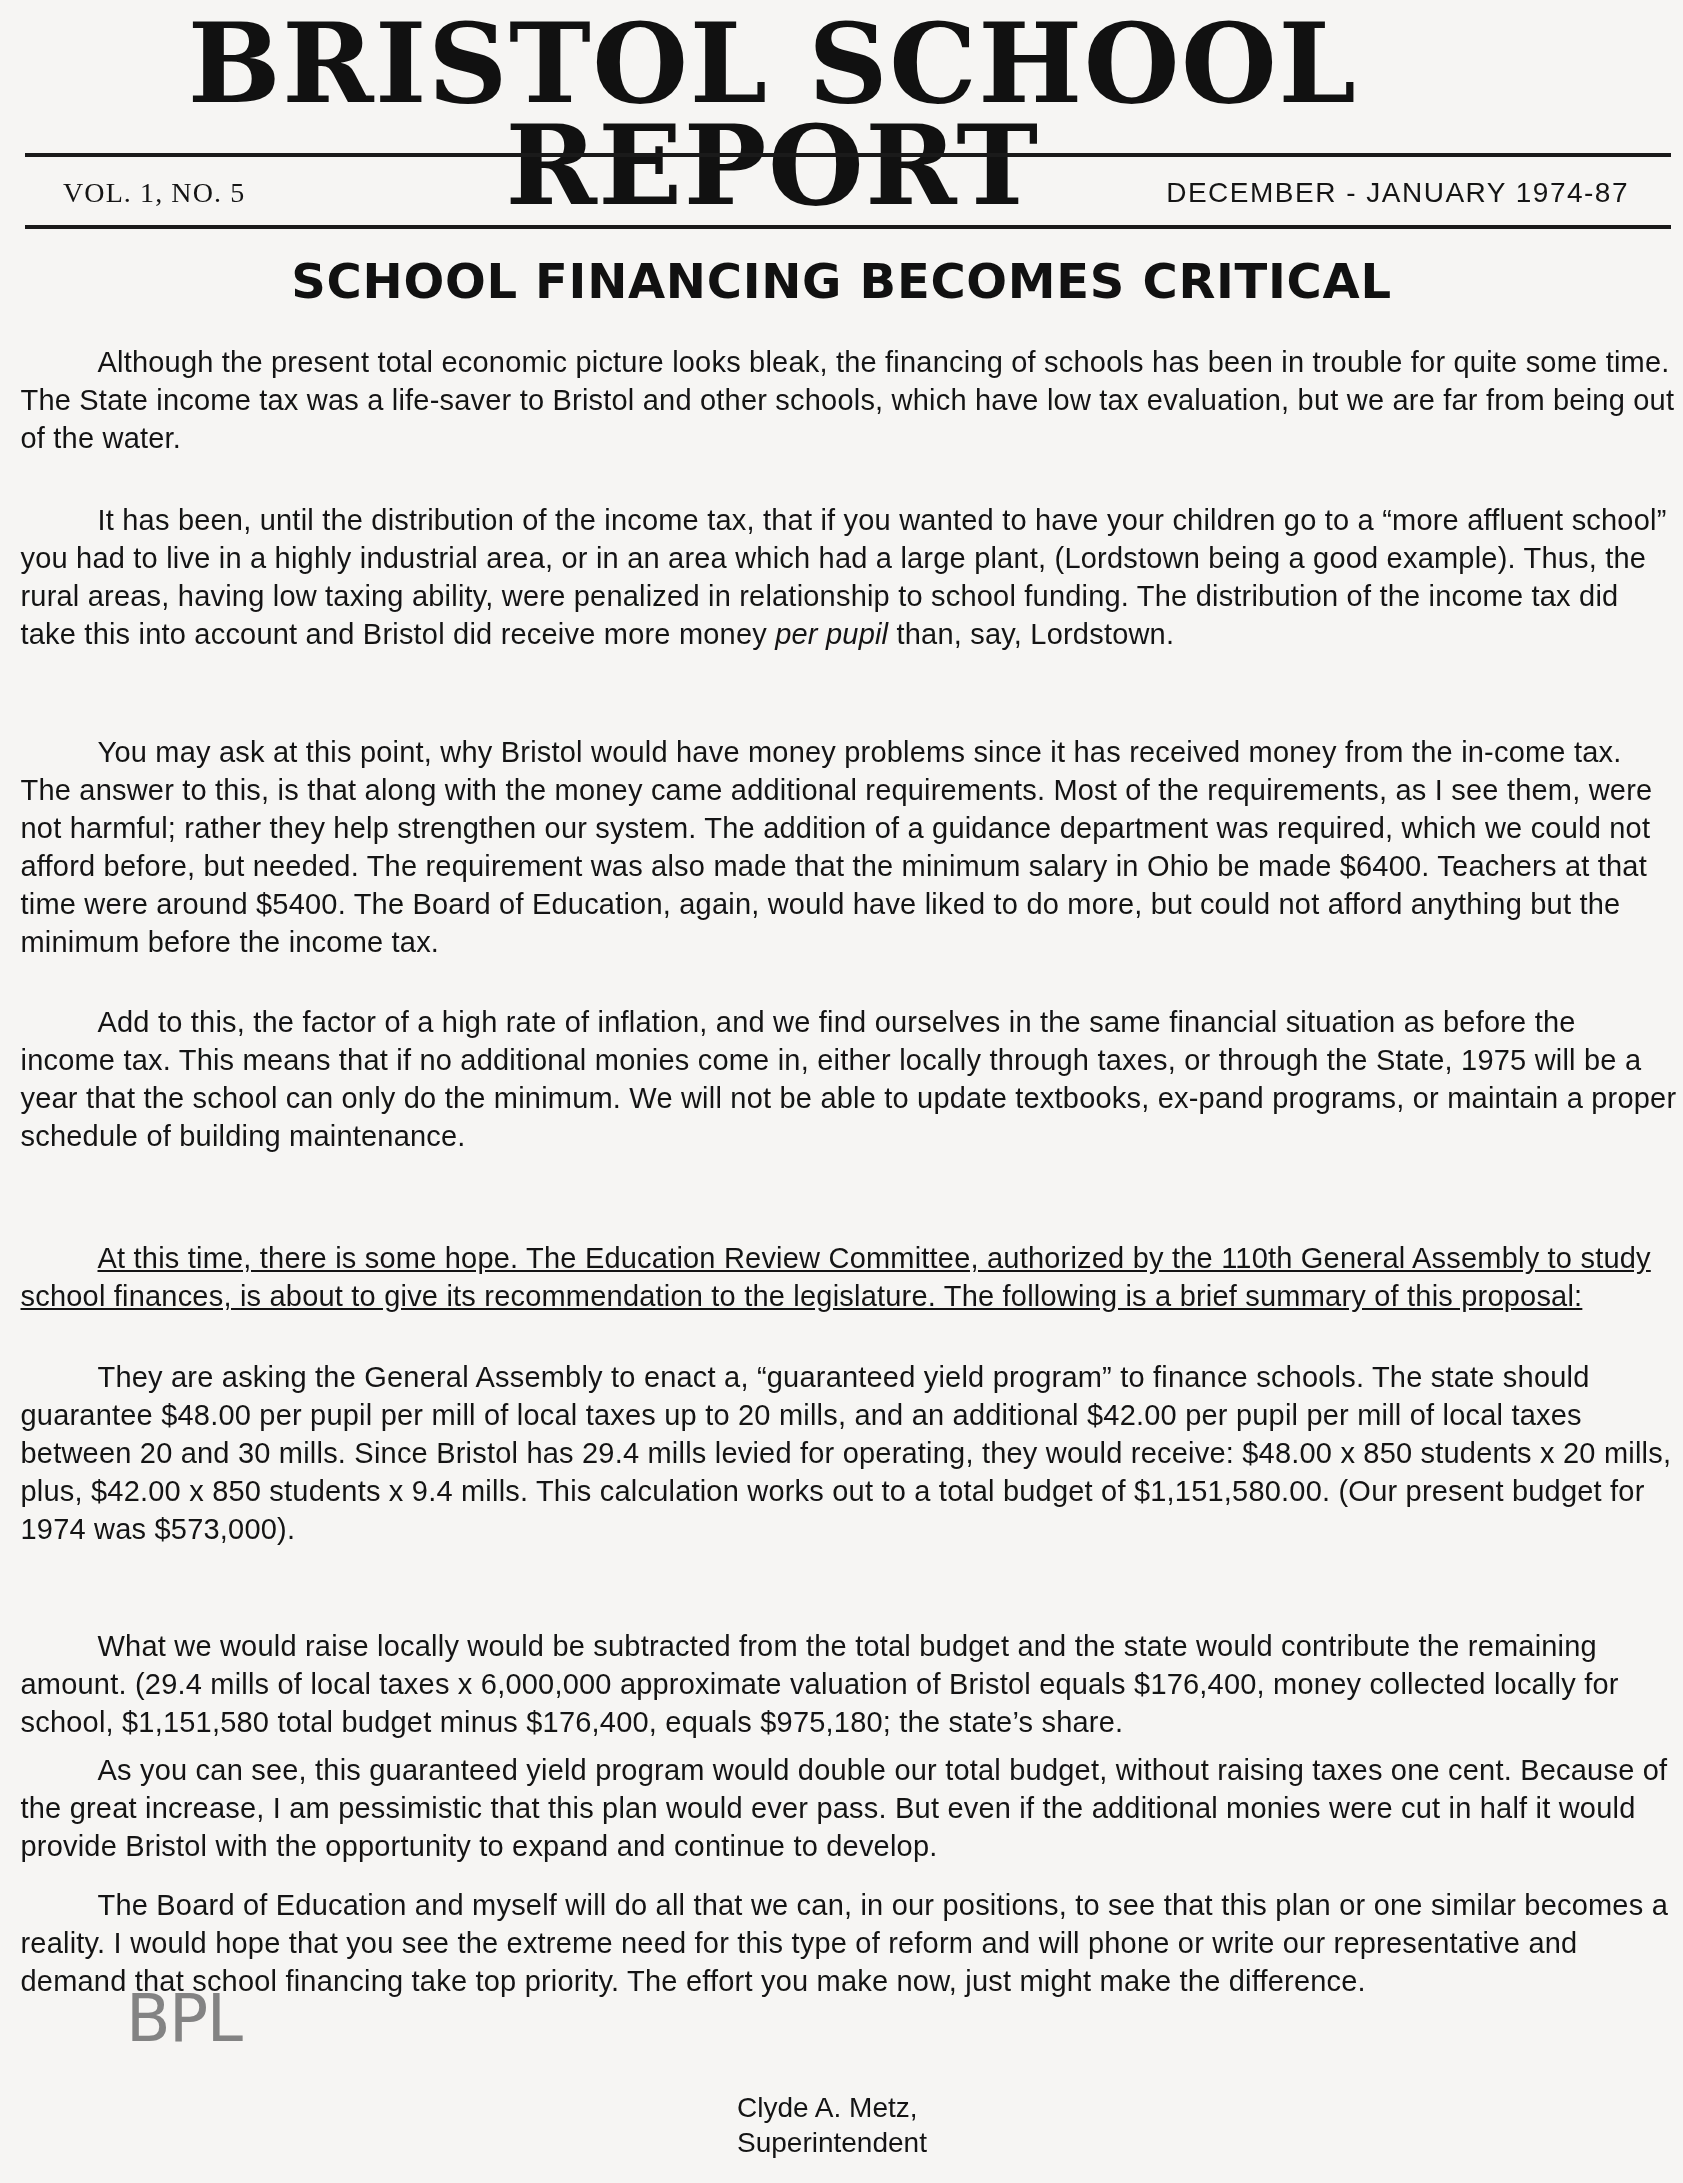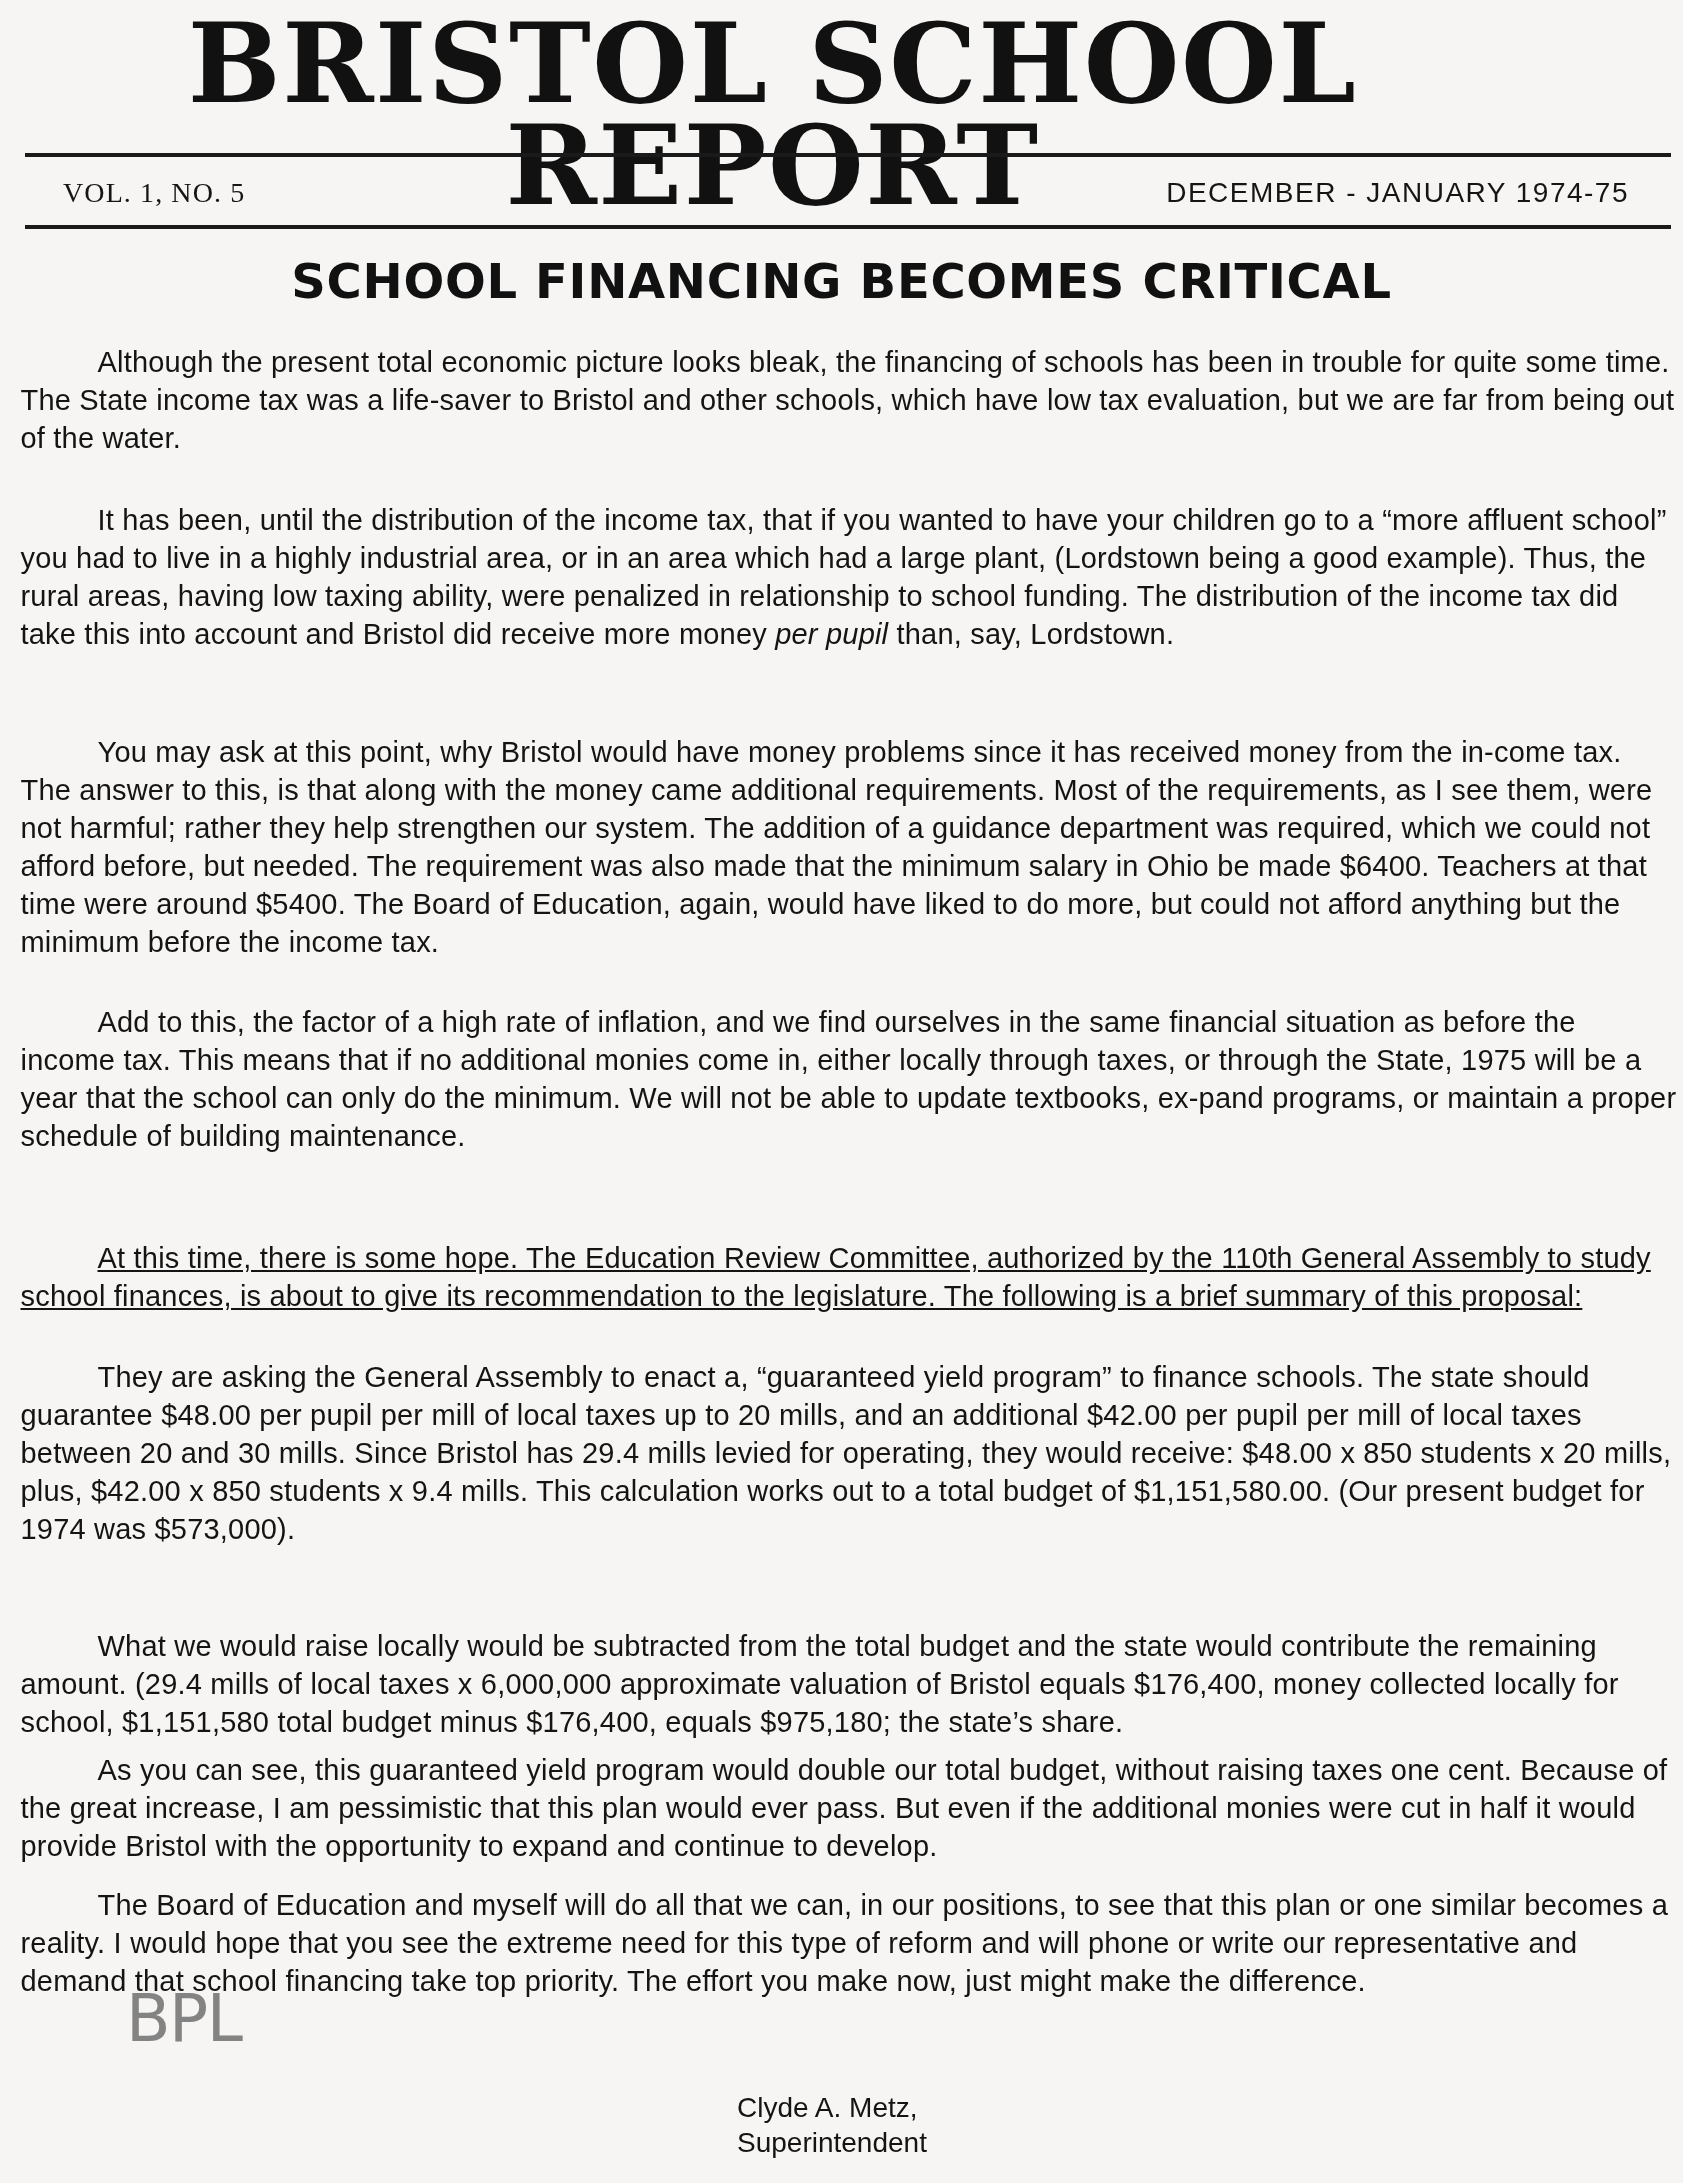--- a/index.html
+++ b/index.html
@@ -98,21 +98,21 @@
     pointer-events: none;
   }
 </style>
 </head>
 <body>
 
 <div class="masthead">BRISTOL SCHOOL REPORT</div>
 
 <div class="rule top"></div>
 <div class="issue-line vol">VOL. 1, NO. 5</div>
-<div class="issue-line date">DECEMBER - JANUARY 1974-75</div>
+<div class="issue-line date">DECEMBER - JANUARY 1974-87</div>
 <div class="rule bottom"></div>
 
 <h1 class="headline" style="margin:0;">SCHOOL FINANCING BECOMES CRITICAL</h1>
 
 <div class="article">
   <p class="para" style="top:4.4px;">Although the present total economic picture looks bleak, the financing of schools has been in trouble for quite some time.  The State income tax was a life-saver to Bristol and other schools, which have low tax evaluation, but we are far from being out of the water.</p>
   <p class="para" style="top:162px;"><span>It has been, until the distribution of the income tax, that if you wanted to have your children go to a “more affluent school” you had to live in a highly industrial area, or in an area which had a large plant, (Lordstown being a good example).  Thus, the rural areas, having low taxing ability, were penalized in relationship to school funding. The distribution of the income tax did take this into account and Bristol did receive more money </span><em>per pupil</em><span> than, say, Lordstown.</span></p>
   <p class="para" style="top:394px;">You may ask at this point, why Bristol would have money problems since it has received money from the in-come tax.  The answer to this, is that along with the money came additional requirements.  Most of the requirements, as I see them, were not harmful; rather they help strengthen our system.  The addition of a guidance department was required, which we could not afford before, but needed.  The requirement was also made that the minimum salary in Ohio be made $6400.  Teachers at that time were around $5400.  The Board of Education, again, would have liked to do more, but could not afford anything but the minimum before the income tax.</p>
   <p class="para" style="top:664px;">Add to this, the factor of a high rate of inflation, and we find ourselves in the same financial situation as before the income tax.  This means that if no additional monies come in, either locally through taxes, or through the State, 1975 will be a year that the school can only do the minimum.  We will not be able to update textbooks, ex-pand programs, or maintain a proper schedule of building maintenance.</p>
   <p class="para" style="top:900px;text-decoration:underline;">At this time, there is some hope.  The Education Review Committee, authorized by the 110th General Assembly to study school finances, is about to give its recommendation to the legislature.  The following is a brief summary of this proposal:</p>

